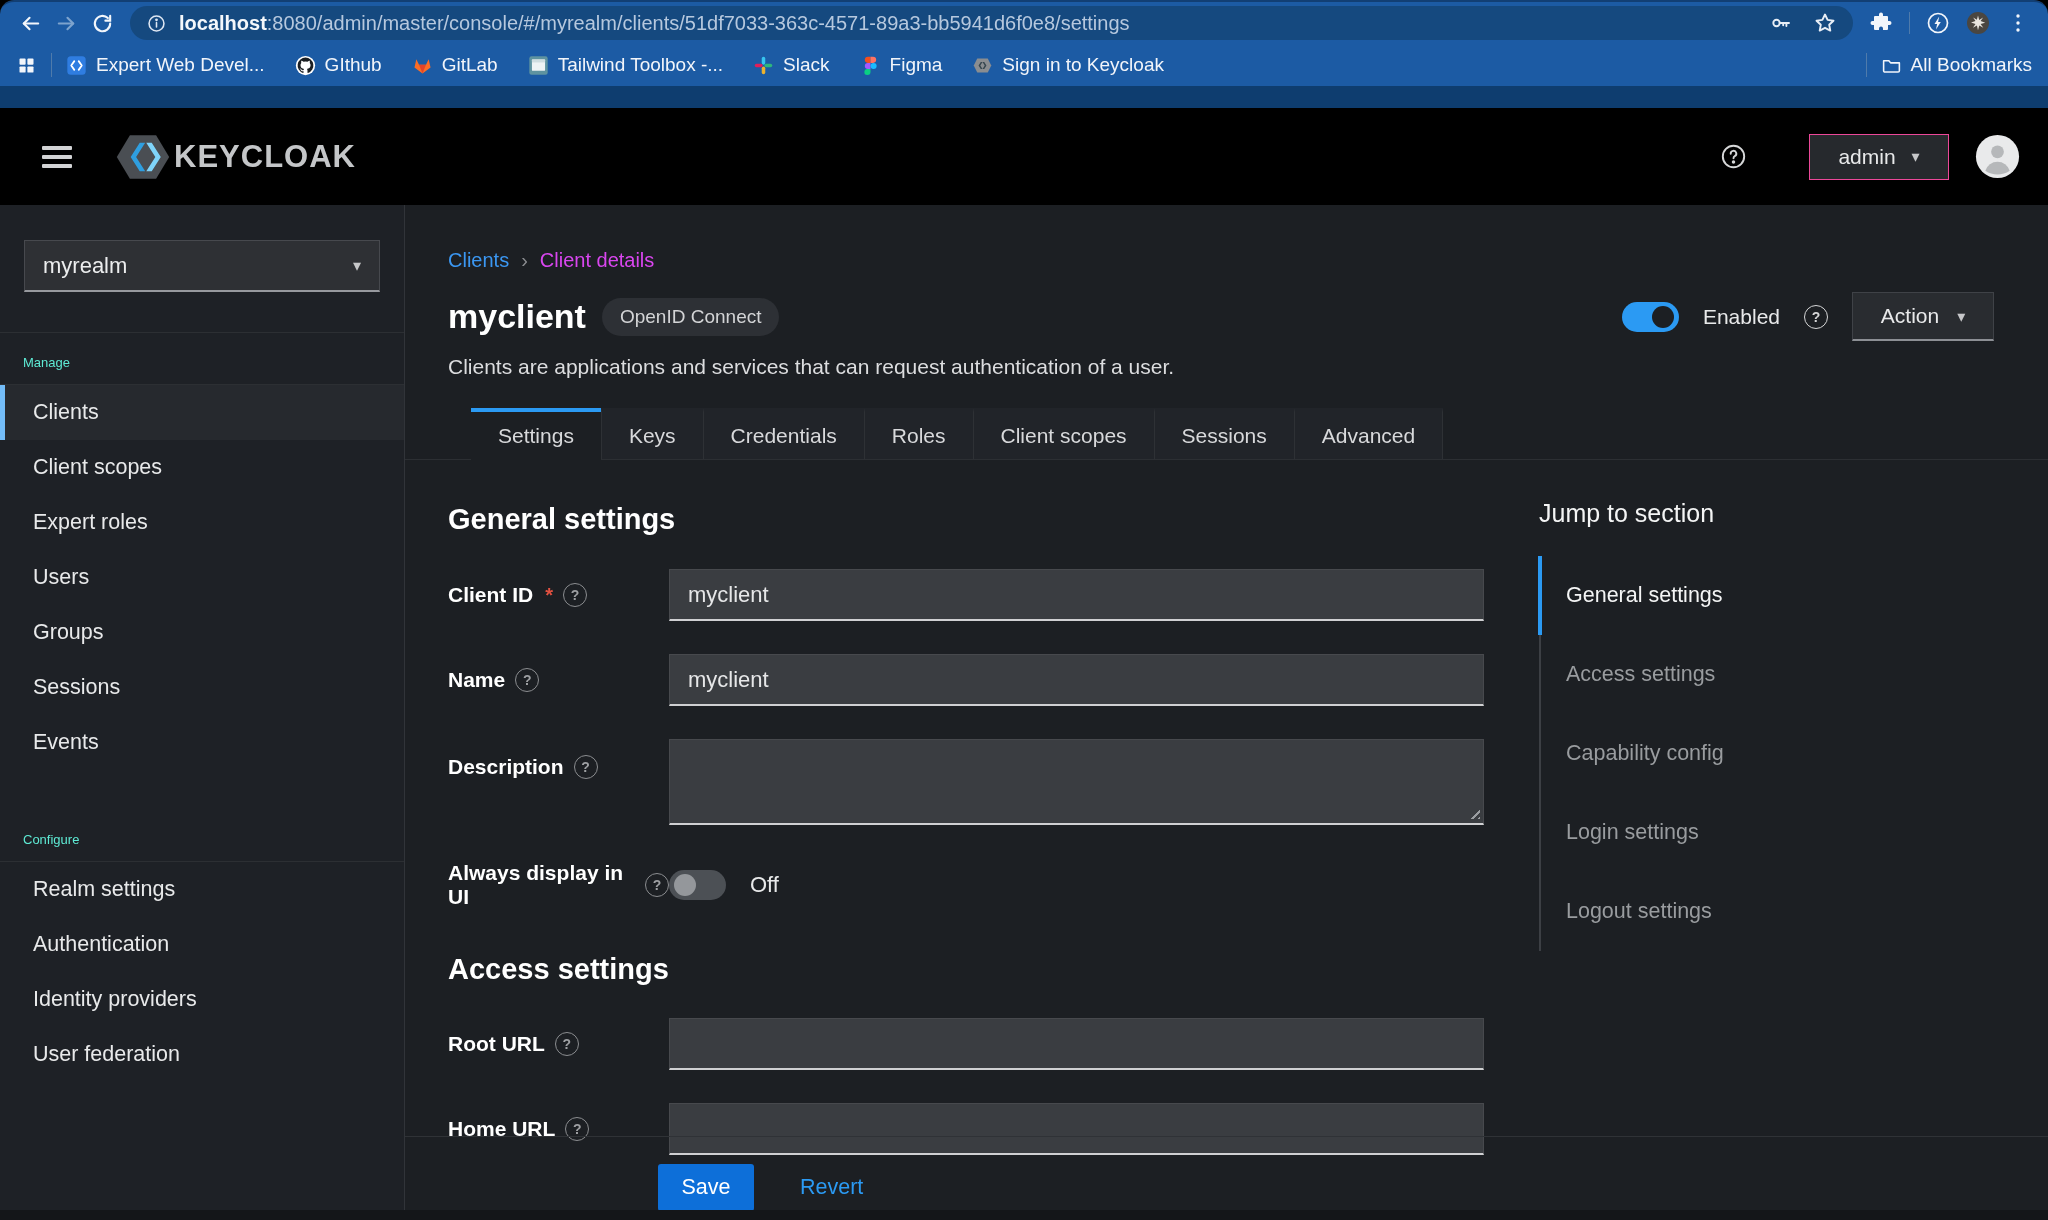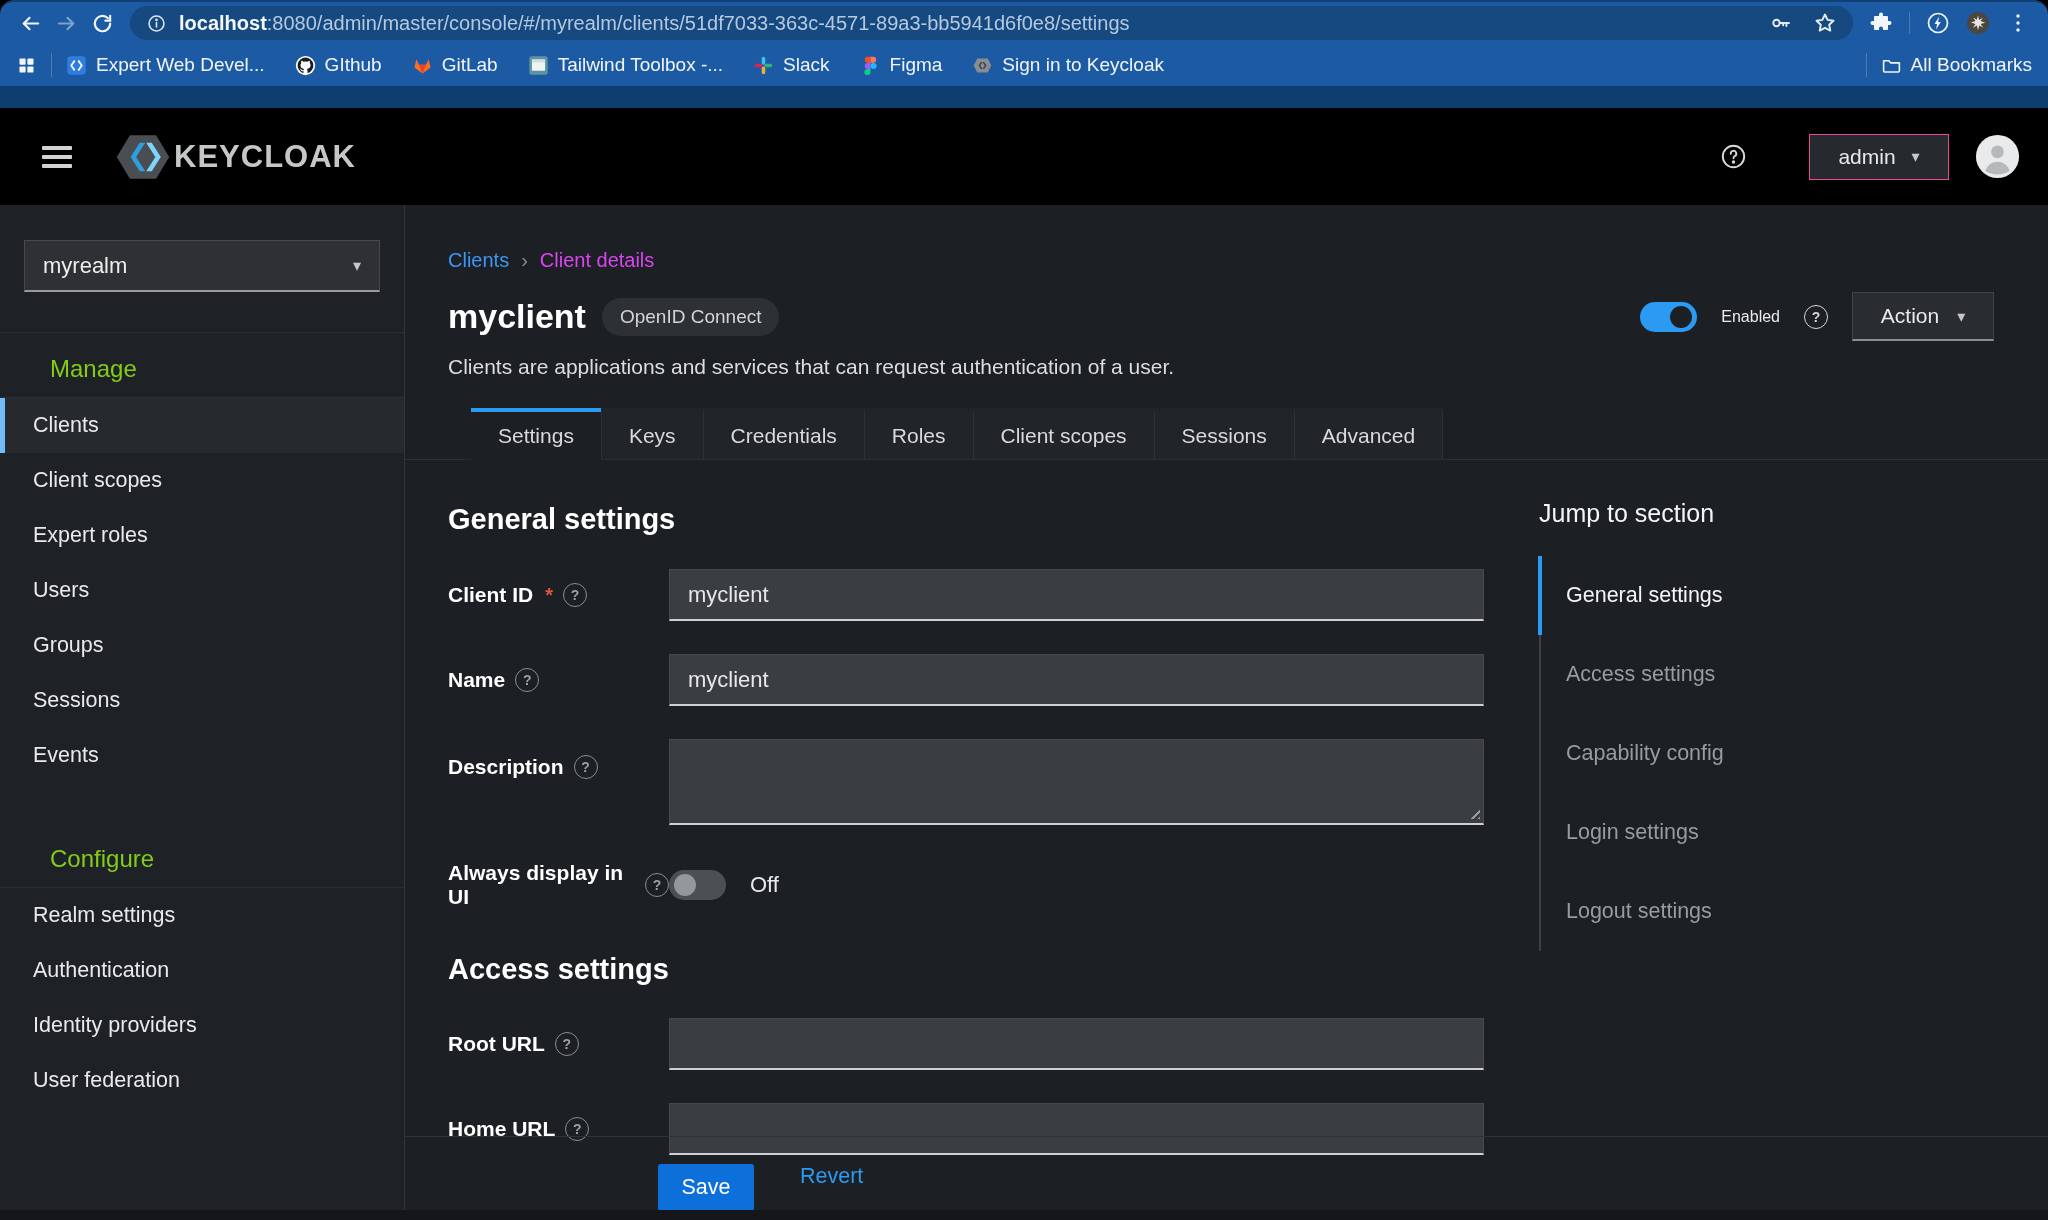--- a/index.html
+++ b/index.html
@@ -50,42 +50,42 @@
   
   .app-body{display:flex;height:1005px;}
 
   .sidebar{width:405px;box-sizing:border-box;background:#1e2126;border-right:1px solid #313439;
            padding-top:35px;flex:0 0 auto;}
   .realm-wrap{padding-bottom:40px;border-bottom:1px solid #2c2f33;}
   .realm-select{margin:0 24px;height:52px;background:#2e3034;border:1px solid #47494e;
                 border-bottom:2px solid #97999e;display:flex;align-items:center;padding:0 18px;
                 color:#ecedee;font-size:22px;cursor:pointer;box-sizing:border-box;}
   .realm-select .caret{margin-left:auto;}
-  .nav-section-label{padding:22px 0 14px 50px;color:#84cc16;font-size:24px;}
+  .nav-section-label{padding:22px 0 14px 23px;color:#5eead4;font-size:13px;}
   .nav-divider{border-top:1px solid #2c2f33;}
   .nav-item{height:55px;display:flex;align-items:center;padding-left:28px;font-size:21.5px;
             color:#e8e9ea;border-left:5px solid transparent;cursor:pointer;}
   .nav-item.active{background:#26292e;border-left-color:#73bcf7;}
   .nav-group+.nav-group{margin-top:40px;}
 
   .content{flex:1;position:relative;overflow:hidden;background:#1c1f23;}
   .breadcrumb{padding:44px 0 0 43px;font-size:20px;display:flex;gap:12px;align-items:center;}
   .crumb-link{color:#3b97f2;cursor:pointer;}
   .crumb-sep{color:#8b8d90;font-size:20px;}
   .crumb-current{color:#d946ef;}
 
   .page-header{display:flex;align-items:center;padding:20px 54px 0 43px;}
   .page-title{font-size:34px;font-weight:bold;color:#ffffff;}
   .badge{margin-left:16px;background:#2d3035;color:#d3d4d6;font-size:19px;padding:8px 18px;border-radius:21px;}
   .header-controls{margin-left:auto;display:flex;align-items:center;gap:24px;}
   .switch{width:57px;height:30px;border-radius:15px;background:#4c5055;position:relative;cursor:pointer;flex:0 0 auto;}
   .switch .knob{position:absolute;width:22px;height:22px;top:4px;left:5px;background:#94979b;border-radius:50%;}
   .switch.on{background:#2b9af3;}
   .switch.on .knob{left:auto;right:5px;background:#1c1f23;}
-  .toggle-label{font-size:16px;color:#e8e9ea;}
+  .toggle-label{font-size:21px;color:#e8e9ea;}
   .qicon{width:22px;height:22px;border:1.5px solid #8b8d90;border-radius:50%;color:#9ea0a3;font-size:14px;
          display:inline-flex;align-items:center;justify-content:center;flex:0 0 auto;font-weight:bold;}
   .qicon::after{content:"?";}
   .qicon.bright{border-color:#d6d7d8;color:#d6d7d8;}
   .action-btn{height:49px;width:142px;box-sizing:border-box;background:#292c30;border:1px solid #3f4247;
               border-bottom:2px solid #8c8f94;color:#e8e9ea;font-size:21px;display:flex;align-items:center;
               justify-content:center;gap:18px;cursor:pointer;}
   .subtitle{padding:14px 0 0 43px;font-size:21px;color:#dcdddf;}
 
   .tabs-row{margin-top:29px;padding-left:66px;border-bottom:1px solid #2c2f33;display:flex;height:51px;}
@@ -118,21 +118,21 @@
   .row-tight{margin-top:32px;}
 
   .jump-nav{position:absolute;top:294px;left:1134px;width:430px;}
   .jump-title{font-size:25px;color:#f4f5f5;}
   .jump-list{margin-top:28px;border-left:2px solid #3c3f44;}
   .jump-item{padding:27px 0 27px 24px;font-size:21.5px;color:#999c9f;border-left:4px solid transparent;
              margin-left:-3px;cursor:pointer;}
   .jump-item.active{color:#f4f5f5;border-left-color:#2b9af3;}
 
   .content-footer{position:absolute;left:0;right:0;top:931px;border-top:1px solid #2f3236;
-                  padding:27px 0 0 253px;display:flex;align-items:flex-start;gap:46px;}
+                  padding:27px 0 0 253px;display:flex;align-items:center;gap:46px;}
   .save-btn{width:96px;height:47px;background:#0d6fd9;color:#fff;font-size:21.5px;border:none;
             border-radius:3px;cursor:pointer;font-family:inherit;}
   .revert-link{color:#2b9af3;font-size:21.5px;cursor:pointer;text-decoration:none;}
 
   .bottom-strip{position:absolute;left:0;bottom:0;width:100%;height:10px;background:#141619;}
 </style>
 </head>
 <body>
 
 <div class="screen">

